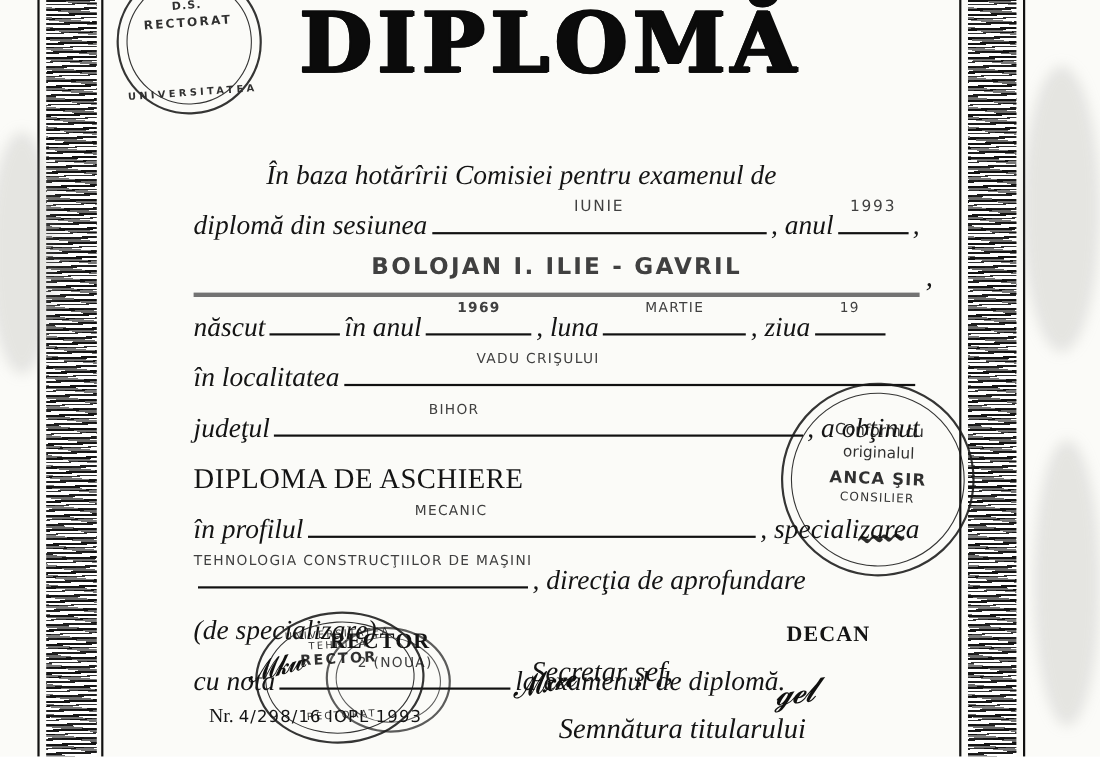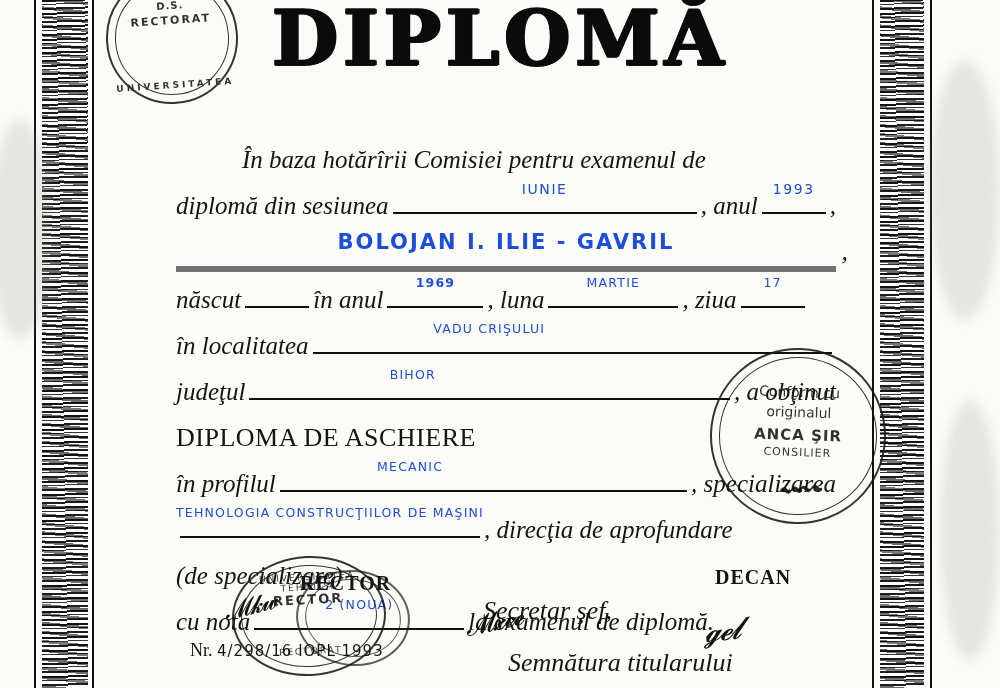--- a/index.html
+++ b/index.html
@@ -107,36 +107,36 @@
   .rule-line.fixed-90  { flex: 0 0 96px; font-weight: bold; }
   .rule-line.fixed-60  { flex: 0 0 64px; }
   .hand {
     position: absolute;
     left: 50%;
     transform: translateX(-50%);
     bottom: 3px;
     font-family: "DejaVu Sans", sans-serif;
     font-size: 14px;
     letter-spacing: 1.6px;
-    color: #1d4ed8;
+    color: #404040;
     white-space: nowrap;
   }
   .hand.small { font-size: 12.5px; letter-spacing: 1.2px; }
 
   .caps {
     font-family: "Liberation Serif", serif;
     font-size: 26px;
     letter-spacing: .5px;
   }
 
   
   .name-line {
     position: relative;
     height: 34px;
-    border-bottom: 6px solid #737373;
+    border-bottom: 4px solid #737373;
     margin-bottom: 8px;
   }
   .name-line .hand {
     bottom: 4px;
     font-size: 21px;
     font-weight: 700;
     letter-spacing: 2px;
   }
   .name-line .tail-comma{
     position:absolute; right:-12px; bottom:-6px; font-size:26px;
@@ -298,21 +298,21 @@
       <span class="it">în anul</span>
       <span class="rule-line fixed-90">
         <span class="hand small">1969</span>
       </span>
       <span class="it">, luna</span>
       <span class="rule-line fixed-120">
         <span class="hand small">MARTIE</span>
       </span>
       <span class="it">, ziua</span>
       <span class="rule-line fixed-60">
-        <span class="hand small">17</span>
+        <span class="hand small">19</span>
       </span>
     </div>
 
     <div class="line">
       <span class="it">în localitatea</span>
       <span class="rule-line">
         <span class="hand small" style="left:34%;">VADU CRIŞULUI</span>
       </span>
     </div>
 

